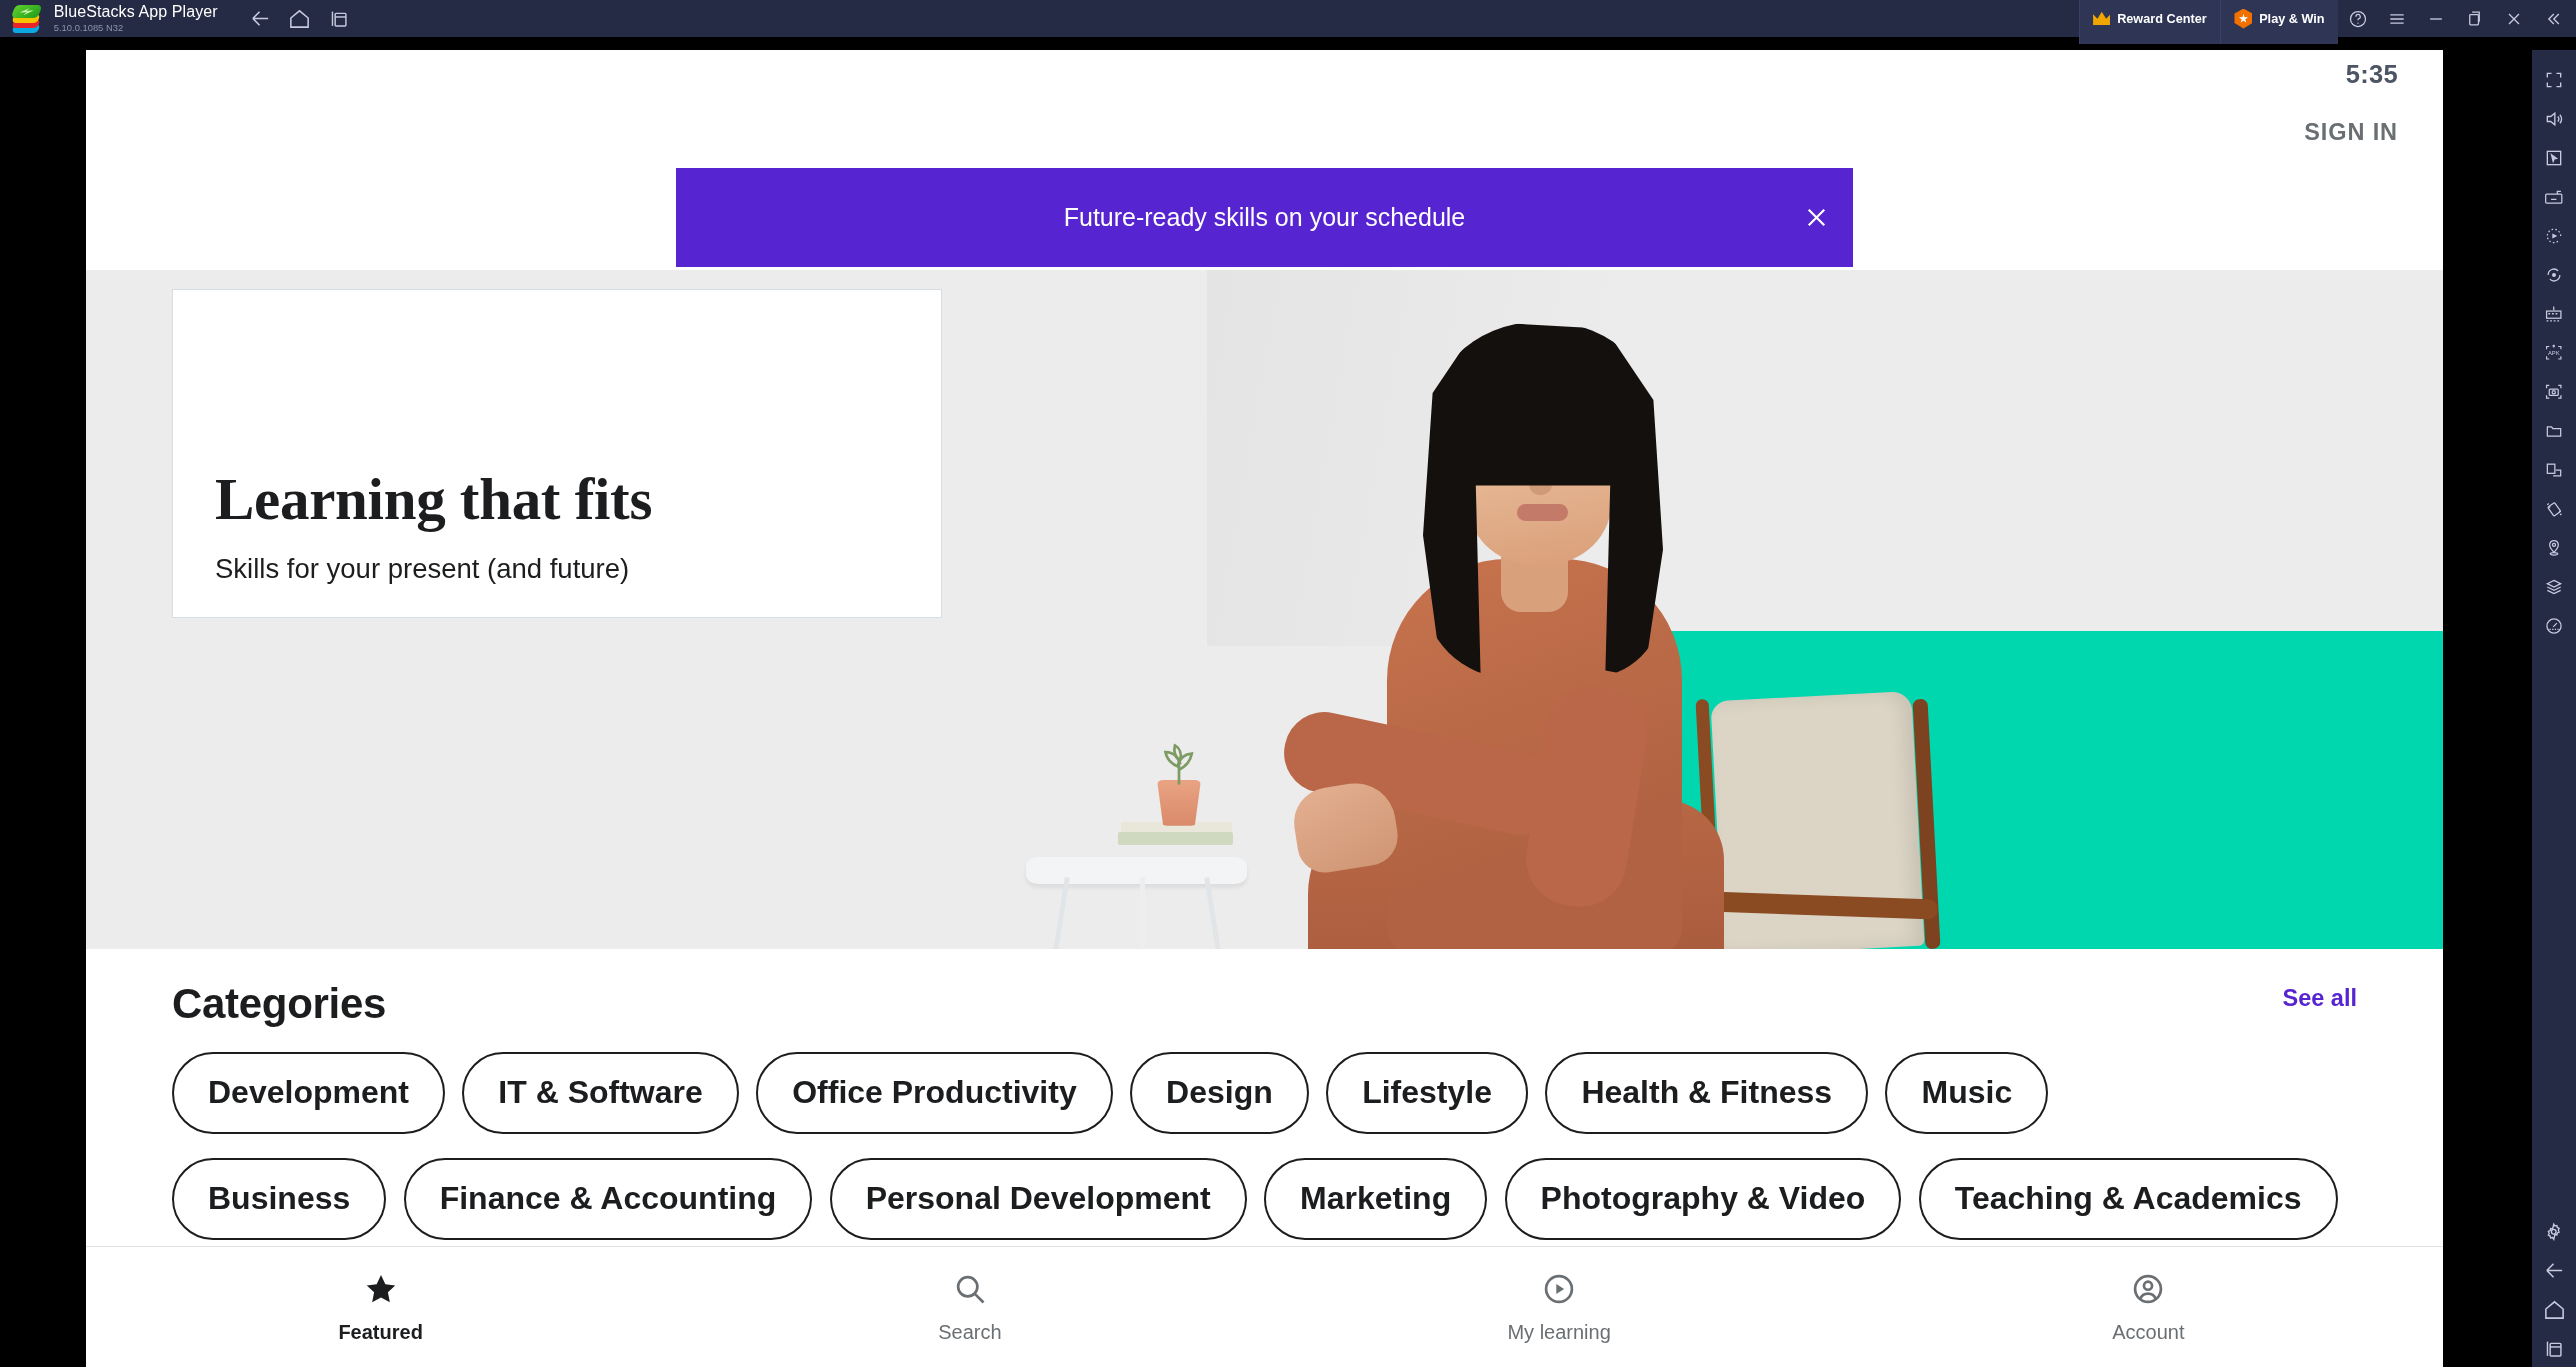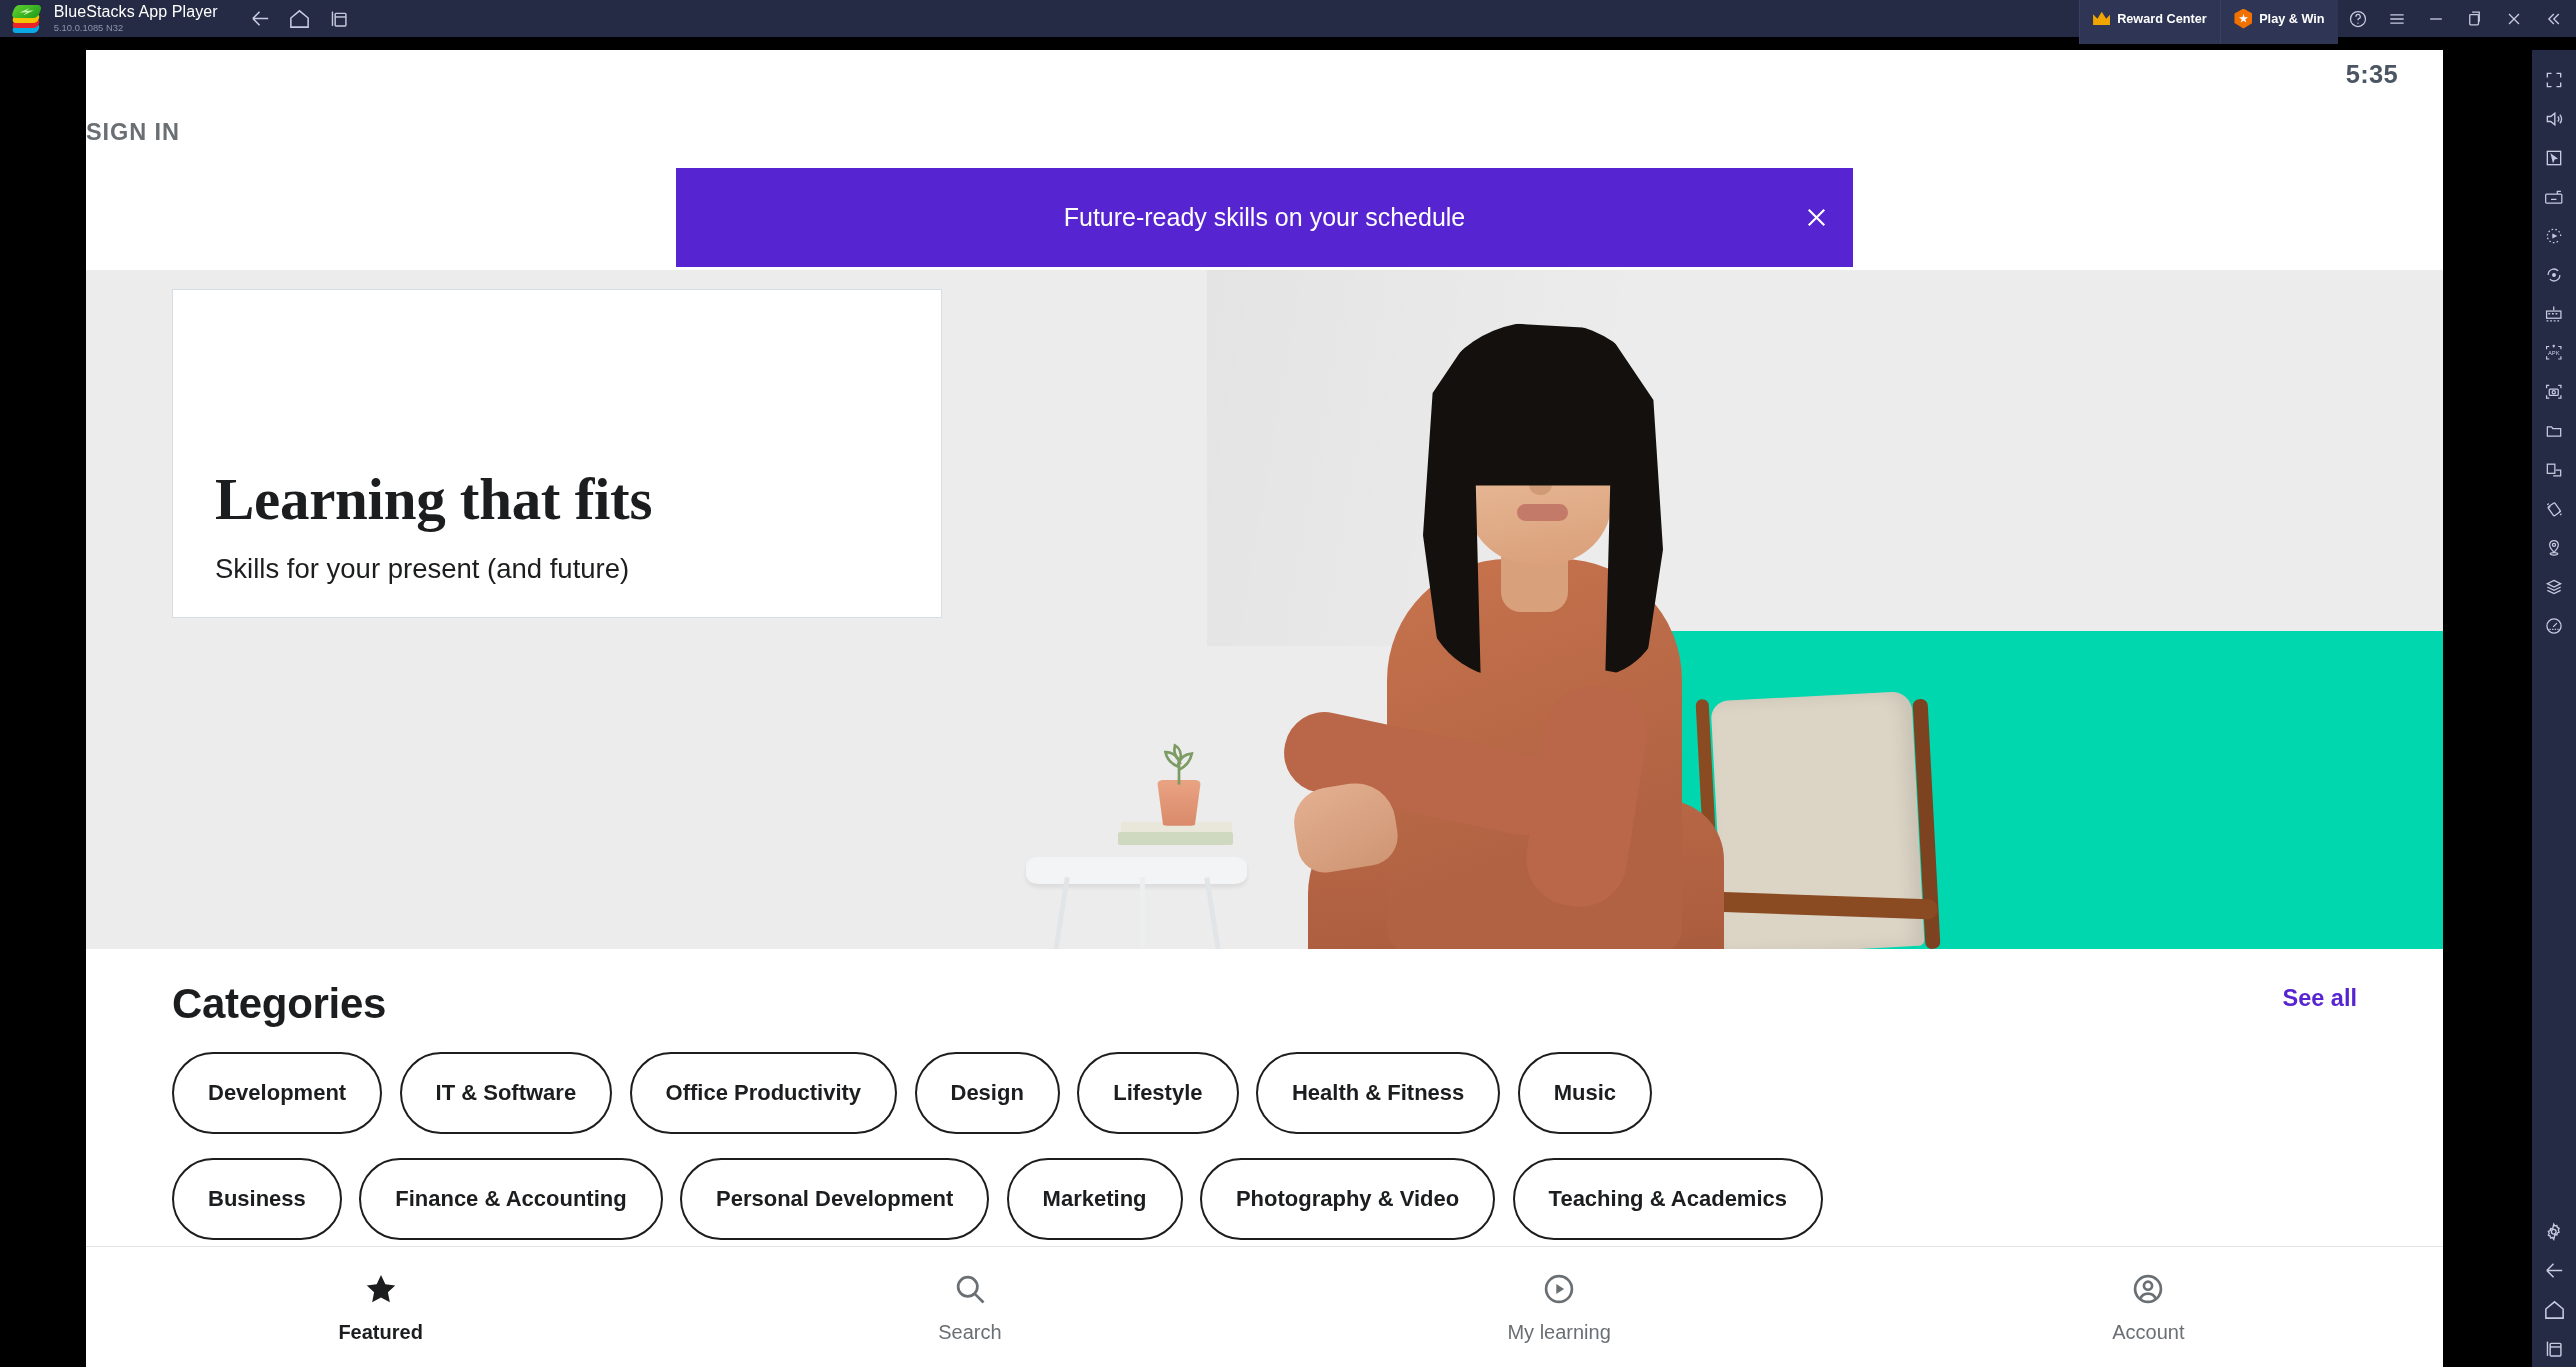--- a/index.html
+++ b/index.html
@@ -87,21 +87,21 @@
   }
 
   
   .status-row {
     height: 48px; display: flex; align-items: center;
     justify-content: flex-end; padding-right: 45px;
   }
   .status-time { color: #4b5563; font-size: 25.5px; font-weight: 700; letter-spacing: 0.3px; }
   .signin-row {
     height: 68px; display: flex; align-items: center;
-    
+    justify-content: flex-end; padding-right: 45px;
   }
   .signin { color: #6a6f73; font-size: 23.5px; font-weight: 700; letter-spacing: 0.9px; }
 
   
   .promo-wrap { display: flex; justify-content: center; padding: 2px 0 2.7px; }
   .promo {
     width: 1177px; height: 99px; background: #5624d0;
     display: flex; align-items: center; position: relative;
   }
   .promo-text {
@@ -255,21 +255,21 @@
     font-family: "Liberation Sans", sans-serif; letter-spacing: -0.3px;
   }
   .see-all {
     margin-left: auto; color: #5624d0; font-size: 23.5px; font-weight: 700;
     padding-bottom: 10.7px;
   }
   .pill-row { display: flex; gap: 17.4px; margin-top: 24px; }
   .pill {
     border: 2px solid #1c1d1f; border-radius: 670px;
     height: 82px; display: flex; align-items: center;
-    padding: 0 34px; font-size: 22px; font-weight: 700; color: #1c1d1f;
+    padding: 0 34px; font-size: 32px; font-weight: 700; color: #1c1d1f;
     white-space: nowrap; flex: none; background: #fff;
   }
 
   
   .bottomnav {
     position: absolute; bottom: 0; left: 0;
     width: 2357px; height: 122px; background: #fff;
     border-top: 1.3px solid #e3e3e3;
     display: flex; align-items: center;
     z-index: 20;

